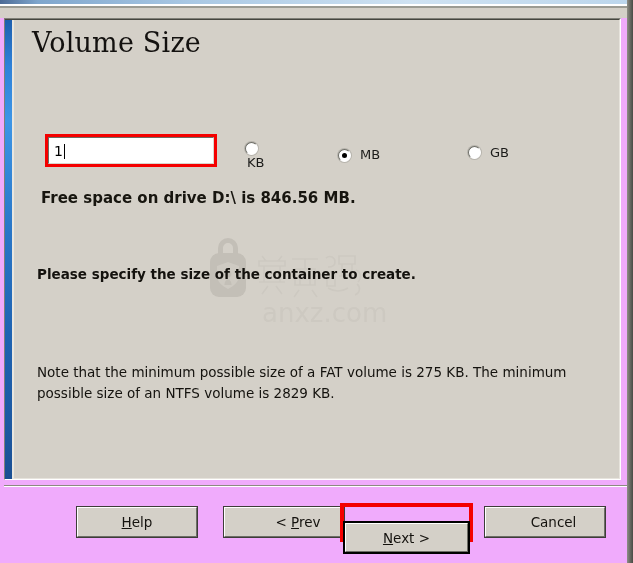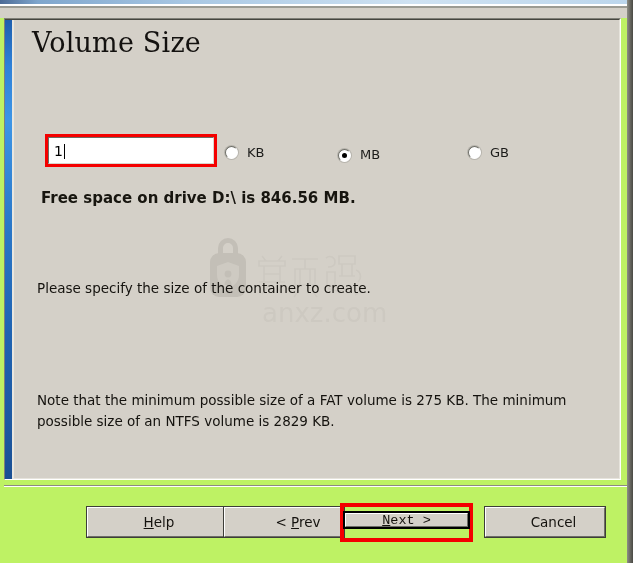--- a/index.html
+++ b/index.html
@@ -8,21 +8,21 @@
     width: 633px; height: 563px;
     overflow: hidden;
     background: #d4d0c8;
     font-family: "DejaVu Sans", sans-serif;
   }
 
   #screen {
     position: relative;
     width: 633px;
     height: 563px;
-    background: #bef264;
+    background: #f0abfc;
   }
 
   
   .titlebar-sliver {
     position: absolute; left: 0; top: 0;
     width: 633px; height: 4px;
     background: linear-gradient(to right, #4c6b96 0%, #7fa6cd 6%, #a9c8e4 30%, #cfe2f2 65%, #bcd6ec 100%);
   }
   .chrome-line-a {
     position: absolute; left: 0; top: 4px;
@@ -160,21 +160,21 @@
     width: 5px; height: 5px;
     border-radius: 50%;
     background: #000000;
   }
   .radio .rlabel {
     margin-left: 9px;
     font-family: "DejaVu Sans", sans-serif;
     font-size: 13px;
     color: #1c1c1a;
   }
-  #radio-kb { left: 225px; }
+  #radio-kb { left: 238px; flex-direction: column; }
   #radio-mb { left: 338px; align-items: flex-end; }
   #radio-gb { left: 432px; padding-left: 36px; }
 
   
   .freespace {
     position: absolute;
     left: 41px; top: 189px;
     font-family: "DejaVu Sans", sans-serif;
     font-size: 15px;
     font-weight: bold;
@@ -186,23 +186,23 @@
   
   .body-text {
     position: absolute;
     left: 37px;
     font-family: "DejaVu Sans", sans-serif;
     font-size: 13.5px;
     color: #14120e;
     line-height: 21px;
     width: 560px;
   }
-  #para-0 { top: 278px; }
+  #para-0 { top: 264px; font-weight: bold; }
   #para-1 { top: 313px; }
-  #para-2 { top: 390px; }
+  #para-2 { top: 362px; }
 
   
   .watermark {
     position: absolute;
     left: 196px; top: 228px;
     width: 230px; height: 105px;
     pointer-events: none;
     opacity: 0.62;
   }
 
@@ -232,36 +232,35 @@
     display: flex;
     align-items: center;
     justify-content: center;
     font-family: "DejaVu Sans", sans-serif;
     font-size: 13.5px;
     color: #14120e;
     outline: 1px solid #3d3d38;
     cursor: default;
     user-select: none;
   }
-  #btn-help   { left: 87px;  top: 507px; width: 144px; }
+  #btn-help   { left: 77px;  top: 507px; width: 120px; }
   #btn-prev   { left: 224px; top: 507px; width: 120px; padding-left: 28px; }
   #btn-cancel { left: 485px; top: 507px; width: 120px; padding-left: 17px; }
 
   .btn-default-wrap {
     position: absolute;
     left: 340px; top: 503px;
     width: 133px; height: 39px;
     border: 4px solid #f40000;
   }
   #btn-next {
     position: absolute;
-    left: 1px; top: 6px;
-    width: 123px; height: 14px;
+    left: 1px; top: 16px;
+    width: 123px; height: 29px;
     outline: 2px solid #000000;
-    font-family: Liberation Mono, monospace;
   }
   .btn u { text-decoration: underline; }
 </style>
 </head>
 <body>
 
 <div id="screen">
 
   <div class="titlebar-sliver"></div>
   <div class="chrome-line-a"></div>

